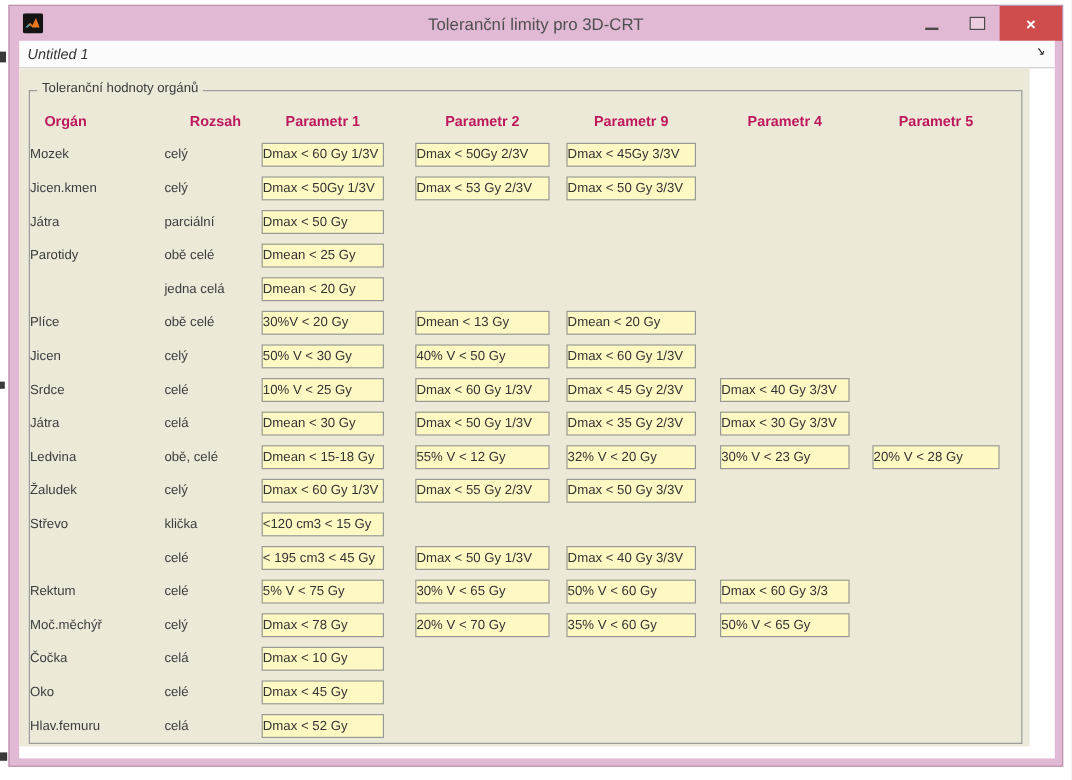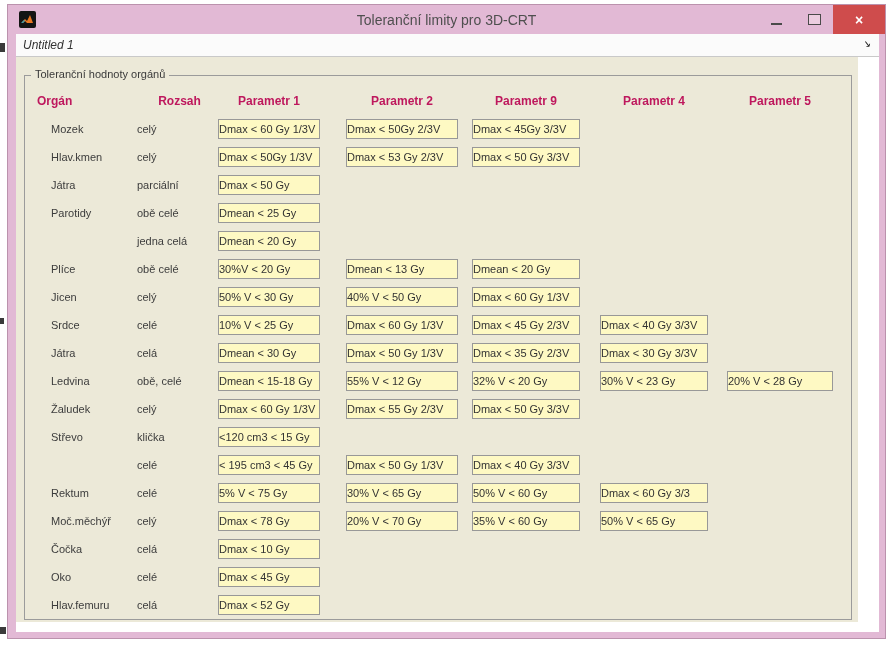--- a/index.html
+++ b/index.html
@@ -71,21 +71,21 @@
   .h4 { left:447px; width:108px; text-align:center; }
   .h5 { left:575px; width:108px; text-align:center; }
   .h6 { left:702px; width:106px; text-align:center; }
 
   .tbody { position:absolute; left:0; top:39px; width:100%; }
   .row { position:relative; height:28px; }
   .cell {
     position:absolute; top:50%; transform:translateY(-50%);
     font-size:11px; color:#3c3c3c;
   }
-  .organ  { left:26px;  width:100px; }
+  .organ  { left:0;  width:100px; }
   .rozsah { left:112px; width:90px; }
   .pbox {
     position:absolute; top:50%; transform:translateY(-50%);
     height:20px; line-height:18px; box-sizing:border-box;
     background:#fef9c3; border:1px solid #989898;
     text-align:left; font-size:11px; color:#333333;
   }
   .p0 { left:193px; width:102px; }
   .p1 { left:321px; width:112px; }
   .p2 { left:447px; width:108px; }
@@ -141,21 +141,21 @@
           </div>
         <div class="tbody">
             <div class="row">
               <div class="cell organ">Mozek</div>
               <div class="cell rozsah">celý</div>
               <div class="pbox p0">Dmax &lt; 60 Gy 1/3V</div>
               <div class="pbox p1">Dmax &lt; 50Gy 2/3V</div>
               <div class="pbox p2">Dmax &lt; 45Gy 3/3V</div>
             </div>
             <div class="row">
-              <div class="cell organ">Hlav.kmen</div>
+              <div class="cell organ">Jicen.kmen</div>
               <div class="cell rozsah">celý</div>
               <div class="pbox p0">Dmax &lt; 50Gy 1/3V</div>
               <div class="pbox p1">Dmax &lt; 53 Gy 2/3V</div>
               <div class="pbox p2">Dmax &lt; 50 Gy 3/3V</div>
             </div>
             <div class="row">
               <div class="cell organ">Játra</div>
               <div class="cell rozsah">parciální</div>
               <div class="pbox p0">Dmax &lt; 50 Gy</div>
             </div>

